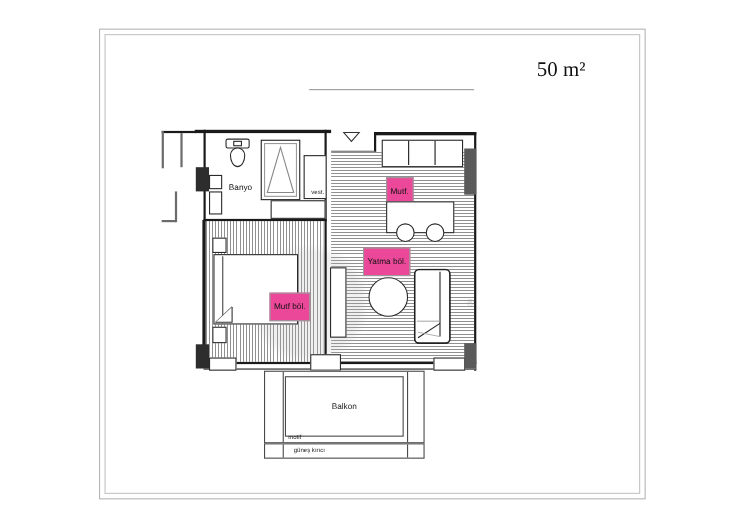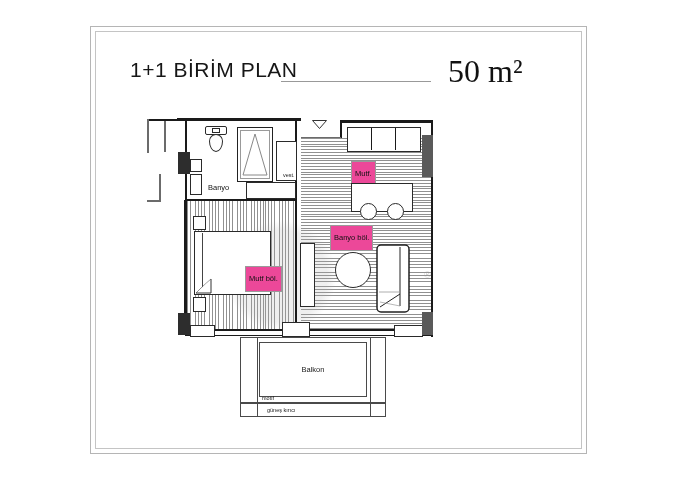--- a/index.html
+++ b/index.html
@@ -12,35 +12,34 @@
   .col-black{background:#2d2d2d;}
   .col-gray{background:#5a5a5a;}
   .hatch-h{background:repeating-linear-gradient(to bottom,#909090 0,#909090 0.9px,#ffffff 0.9px,#ffffff 2.8px);}
   .hatch-v{background:repeating-linear-gradient(to right,#909090 0,#909090 0.9px,#ffffff 0.9px,#ffffff 2.8px);}
   .room-label{font-size:7.5px;color:#111;white-space:nowrap;}
   .boxed{background:#ec4899;border:1px solid #9a9a9a;padding:8px 3px;line-height:8px;}
   .tiny-label{font-size:5.5px;color:#222;white-space:nowrap;}
   .frame{border:1px solid #b5b5b5;box-sizing:border-box;}
   .frame-inner{border:1px solid #c4c4c4;box-sizing:border-box;}
   #title{font-size:21px;color:#161616;letter-spacing:0.5px;}
-  #area{font-family:"Liberation Serif","DejaVu Serif",serif;font-size:32px;color:#111;}
+  #area{font-family:"Liberation Serif","DejaVu Serif",serif;font-size:19px;color:#111;margin-left:40px;}
   #wm-brand{font-size:42px;line-height:42px;color:rgba(145,145,145,0.34);letter-spacing:1px;}
   #wm-tagline{font-size:14.5px;letter-spacing:2.6px;color:rgba(150,150,150,0.40);}
   #wm-reg{font-size:9px;color:rgba(150,150,150,0.48);}
   #balkon-label{font-size:7.5px;color:#222;}
 </style>
 </head>
 <body>
 
 <div id="canvas">
 
   <div class="abs frame" style="left:90px;top:26px;width:497px;height:428px;"></div>
   <div class="abs frame-inner" style="left:95px;top:31px;width:487px;height:418px;"></div>
 
-  <div id="title" class="abs" style="left:130px;top:58px;">1+1 BİRİM PLAN</div>
   <div class="abs" style="left:281px;top:81px;width:150px;height:1px;background:#999;"></div>
   <div id="area" class="abs" style="left:448px;top:53px;">50 m²</div>
 
   <div class="abs hatch-v" style="left:187px;top:201px;width:107px;height:128px;"></div>
   <div class="abs hatch-h" style="left:301px;top:138px;width:130px;height:191px;"></div>
 
   <div class="abs" style="left:225px;top:220px;width:112px;height:112px;border-radius:50%;
               background:radial-gradient(circle, rgba(175,175,175,0.20) 0 58%, rgba(175,175,175,0) 70%);"></div>
 
   <div class="abs wall" style="left:147px;top:119px;width:31px;height:2px;"></div>
@@ -66,21 +65,21 @@
 
   <div class="abs col-black" style="left:178px;top:152px;width:12px;height:22px;"></div>
   <div class="abs col-black" style="left:178px;top:313px;width:12px;height:22px;"></div>
   <div class="abs col-gray" style="left:422px;top:135px;width:11px;height:42px;"></div>
   <div class="abs col-gray" style="left:422px;top:312px;width:11px;height:23px;"></div>
 
   <svg class="abs" style="left:311px;top:119px;" width="17" height="11">
     <polygon points="1.5,1.5 15.5,1.5 8.5,9.5" fill="#ffffff" stroke="#333" stroke-width="1"></polygon>
   </svg>
 
-  <div class="abs room-label" style="left:208px;top:166px;margin-top:17px;">Banyo</div>
+  <div class="abs room-label" style="left:208px;top:166px;">Banyo</div>
 
   <div class="abs" style="left:205px;top:126px;width:22px;height:27px;">
     <div class="abs furn" style="left:0;top:0;width:22px;height:9px;border-radius:2px;"></div>
     <div class="abs furn" style="left:7px;top:2px;width:8px;height:5px;"></div>
     <div class="abs furn" style="left:4px;top:8px;width:14px;height:18px;border-radius:50% 50% 50% 50%/40% 40% 60% 60%;"></div>
   </div>
 
   <div class="abs" style="left:237px;top:127px;width:36px;height:55px;">
     <div class="abs" style="left:0;top:0;width:36px;height:55px;border:1.5px solid #222;box-sizing:border-box;background:#fff;"></div>
     <div class="abs" style="left:3px;top:3px;width:30px;height:49px;border:1px solid #9a9a9a;box-sizing:border-box;"></div>
@@ -99,21 +98,21 @@
 
   <div class="abs furn" style="left:347px;top:127px;width:74px;height:25px;border-width:1.5px;">
     <div class="abs" style="left:23px;top:0;width:1px;height:22px;background:#1a1a1a;"></div>
     <div class="abs" style="left:47px;top:0;width:1px;height:22px;background:#1a1a1a;"></div>
   </div>
   <div class="abs room-label boxed" style="left:351px;top:161px;">Mutf.</div>
   <div class="abs furn" style="left:351px;top:183px;width:62px;height:29px;"></div>
   <div class="abs furn" style="left:360px;top:203px;width:17px;height:17px;border-radius:50%;"></div>
   <div class="abs furn" style="left:387px;top:203px;width:17px;height:17px;border-radius:50%;"></div>
 
-  <div class="abs room-label boxed" style="left:330px;top:225px;">Banyo böl.</div>
+  <div class="abs room-label boxed" style="left:330px;top:225px;">Yatma böl.</div>
   <div class="abs furn" style="left:300px;top:243px;width:15px;height:64px;"></div>
   <div class="abs furn" style="left:335px;top:252px;width:36px;height:36px;border-radius:50%;border-width:1.2px;"></div>
   <svg class="abs" style="left:376px;top:244px;" width="34" height="69">
     <rect x="1" y="1" width="32" height="67" rx="4" fill="#ffffff" stroke="#222" stroke-width="1.5"></rect>
     <line x1="24" y1="3" x2="24" y2="62" stroke="#222" stroke-width="1"></line>
     <line x1="3" y1="48" x2="24" y2="48" stroke="#999" stroke-width="0.8"></line>
     <path d="M4,63 L24,50" fill="none" stroke="#222" stroke-width="1"></path>
     <path d="M4,58 L24,62" fill="none" stroke="#999" stroke-width="0.7"></path>
   </svg>
 

